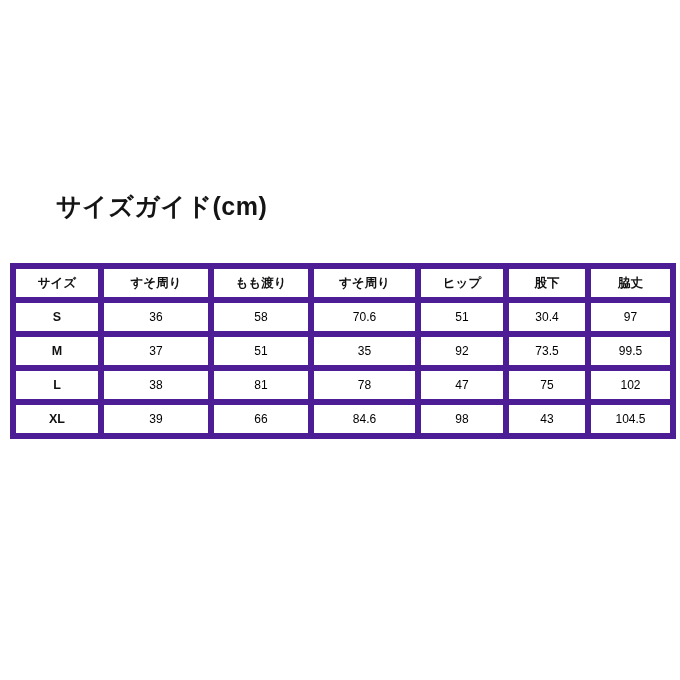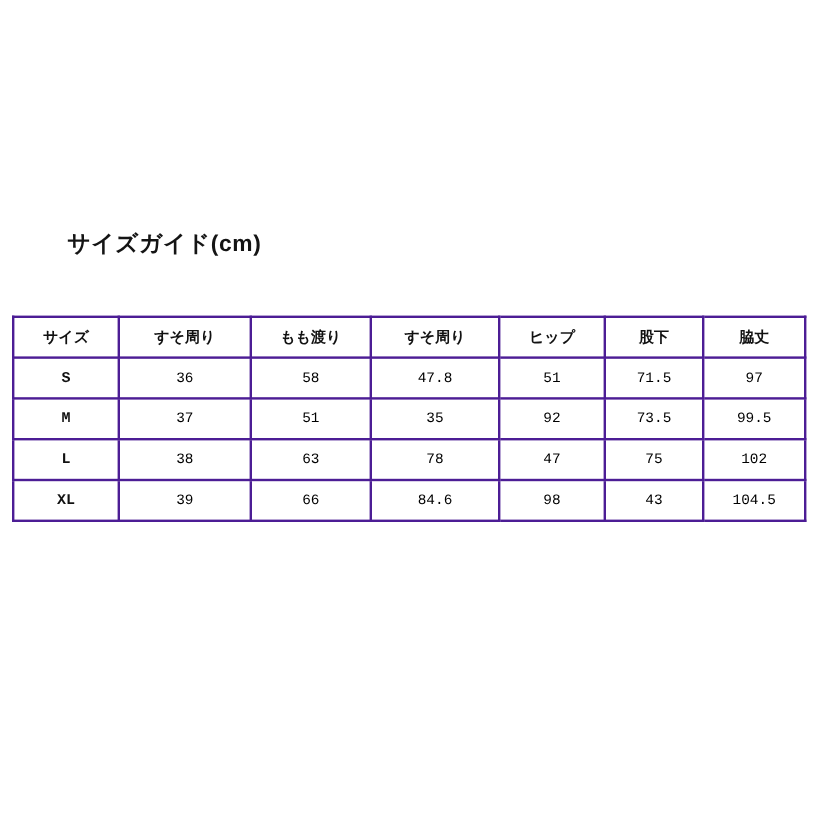--- a/index.html
+++ b/index.html
@@ -17,21 +17,21 @@
   .page {
     position: relative;
     width: 680px;
     height: 680px;
     box-sizing: border-box;
   }
   .title {
     position: absolute;
     left: 56px;
     top: 190px;
-    font-size: 19px;
+    font-size: 25px;
     font-weight: bold;
     letter-spacing: 0.5px;
     color: #141414;
     white-space: nowrap;
   }
   .table-wrap {
     position: absolute;
     left: 10px;
     top: 263px;
     width: 660px;
@@ -43,29 +43,28 @@
   }
   table.size-table col.c0 { width: 88px; }
   table.size-table col.c1 { width: 110px; }
   table.size-table col.c2 { width: 100px; }
   table.size-table col.c3 { width: 107px; }
   table.size-table col.c4 { width: 88px; }
   table.size-table col.c5 { width: 82px; }
   table.size-table col.c6 { width: 85px; }
   table.size-table th,
   table.size-table td {
-    border: 2px solid #4c1d95;
+    border: 6px solid #4c1d95;
     height: 34px;
     text-align: center;
     vertical-align: middle;
     font-size: 12px;
     color: #222222;
     padding: 0 2px;
     box-sizing: border-box;
-    font-family: Liberation Mono, monospace;
   }
   table.size-table thead th {
     font-weight: bold;
     font-size: 12.5px;
     color: #111111;
   }
   table.size-table tbody td.size-cell {
     font-weight: bold;
     font-size: 12.5px;
     color: #111111;
@@ -102,38 +101,38 @@
           <th>ヒップ</th>
           <th>股下</th>
           <th>脇丈</th>
         </tr>
       </thead>
       <tbody>
         <tr>
           <td class="size-cell">S</td>
           <td class="val">36</td>
           <td class="val">58</td>
-          <td class="val">47.8</td>
+          <td class="val">70.6</td>
           <td class="val">51</td>
-          <td class="val">71.5</td>
+          <td class="val">30.4</td>
           <td class="val">97</td>
         </tr>
         <tr>
           <td class="size-cell">M</td>
           <td class="val">37</td>
           <td class="val">51</td>
           <td class="val">35</td>
           <td class="val">92</td>
           <td class="val">73.5</td>
           <td class="val">99.5</td>
         </tr>
         <tr>
           <td class="size-cell">L</td>
           <td class="val">38</td>
-          <td class="val">63</td>
+          <td class="val">81</td>
           <td class="val">78</td>
           <td class="val">47</td>
           <td class="val">75</td>
           <td class="val">102</td>
         </tr>
         <tr>
           <td class="size-cell">XL</td>
           <td class="val">39</td>
           <td class="val">66</td>
           <td class="val">84.6</td>

